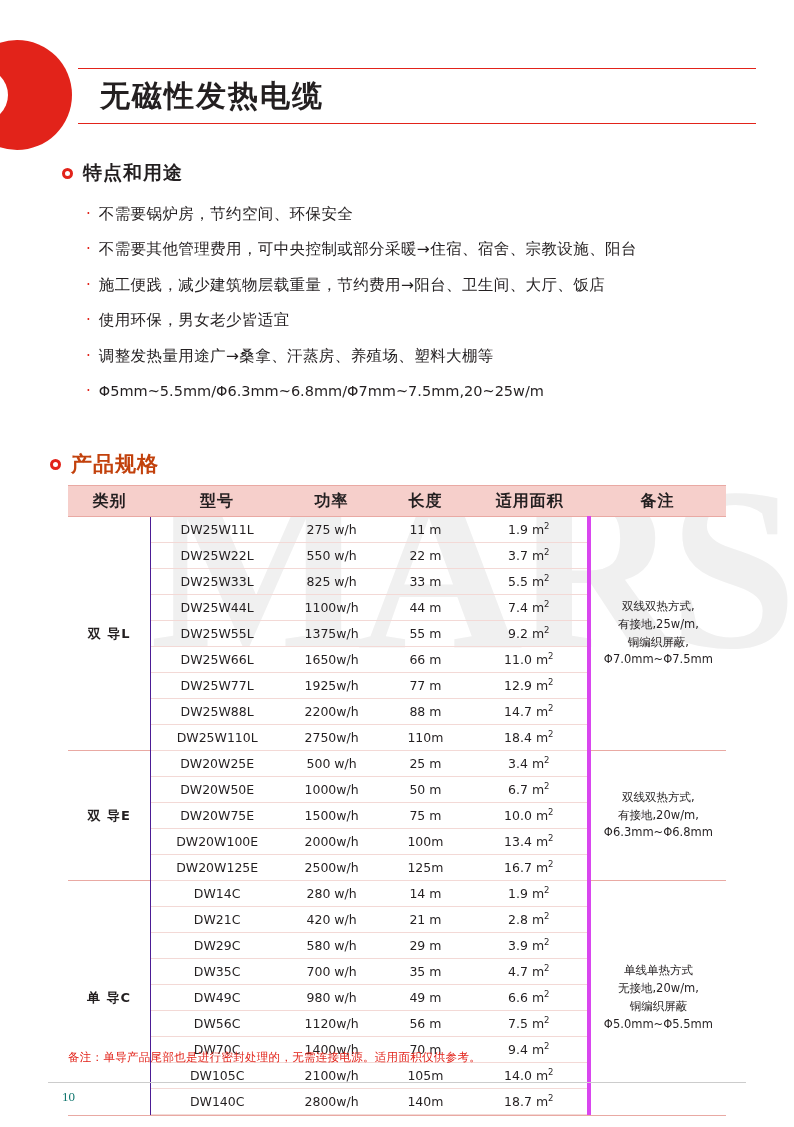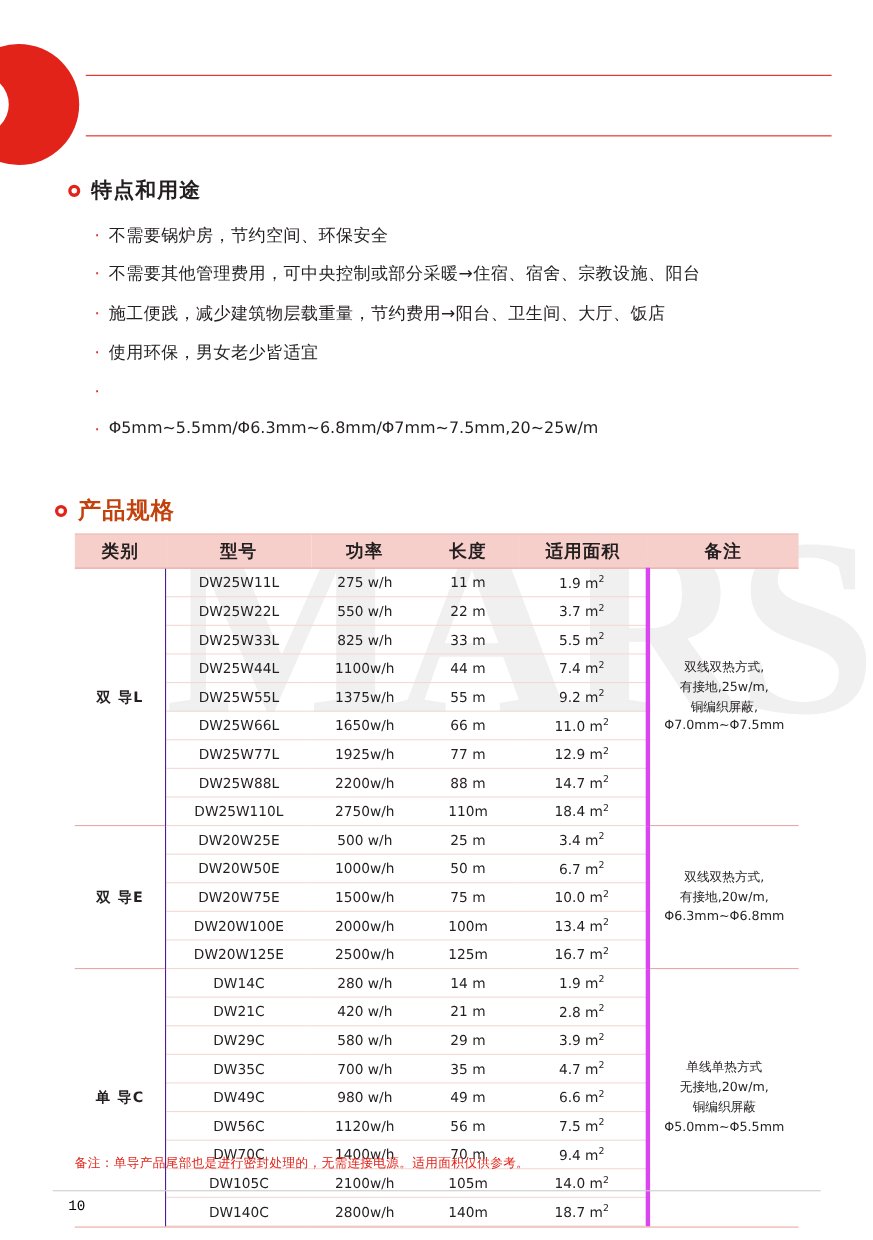--- a/index.html
+++ b/index.html
@@ -234,34 +234,35 @@
     right: 48px;
     top: 1082px;
     border-top: 1px solid #cccccc;
     z-index: 2;
   }
   .page-number {
     position: absolute;
     left: 62px;
     top: 1089px;
     font-size: 13px;
-    color: #000000;
-    font-family: Liberation Mono, monospace;
+    color: #0f766e;
+    font-family: Liberation Serif, serif;
     z-index: 2;
   }
 </style>
 </head>
 <body>
 
 <div class="watermark">MARS</div>
 
 <div class="header">
   <div class="header-arc"></div>
   <div class="header-arc-inner"></div>
   <div class="header-bar"></div>
+  <div class="header-title">无磁性发热电缆</div>
 </div>
 
 <div class="section-head" id="sec-features">
   <span class="ring"></span>
   <span class="txt">特点和用途</span>
 </div>
 
 <div class="features">
   <div class="feature-item">
     <span class="dot">·</span>
@@ -274,20 +275,21 @@
   <div class="feature-item">
     <span class="dot">·</span>
     <span class="ftext">施工便践，减少建筑物层载重量，节约费用→阳台、卫生间、大厅、饭店</span>
   </div>
   <div class="feature-item">
     <span class="dot">·</span>
     <span class="ftext">使用环保，男女老少皆适宜</span>
   </div>
   <div class="feature-item">
     <span class="dot">·</span>
+    <span class="ftext">调整发热量用途广→桑拿、汗蒸房、养殖场、塑料大棚等</span>
   </div>
   <div class="feature-item ascii">
     <span class="dot">·</span>
     <span class="ftext">Φ5mm~5.5mm/Φ6.3mm~6.8mm/Φ7mm~7.5mm,20~25w/m</span>
   </div>
 </div>
 
 <div class="section-head" id="sec-specs">
   <span class="ring"></span>
   <span class="txt">产品规格</span>

